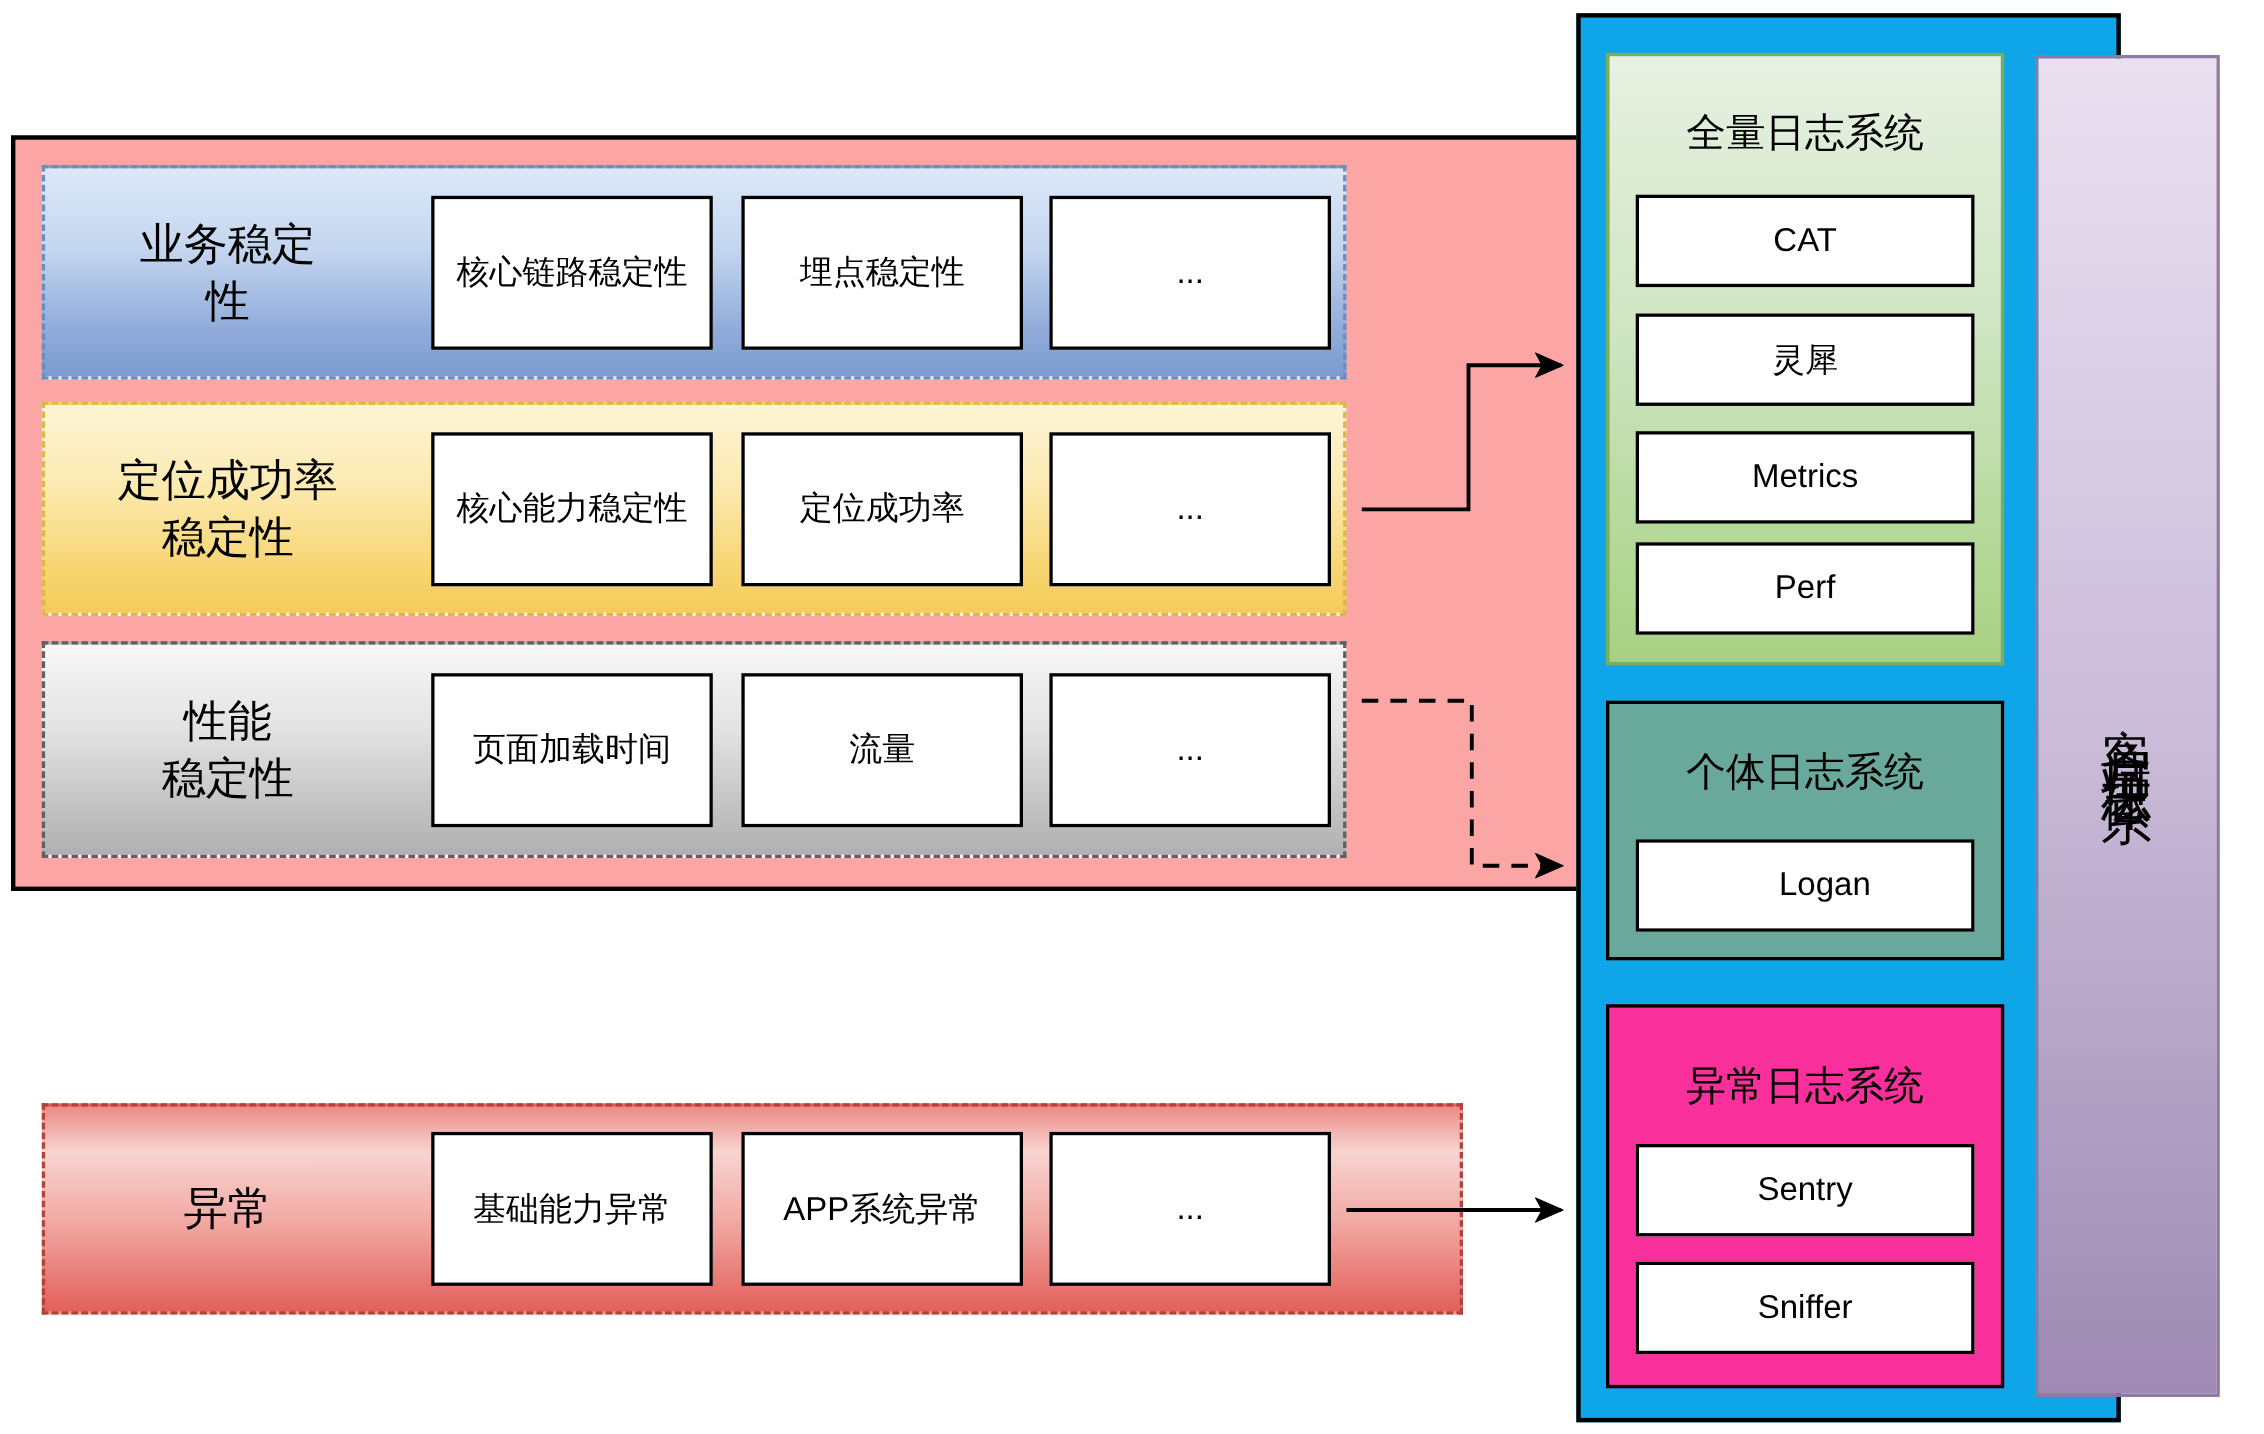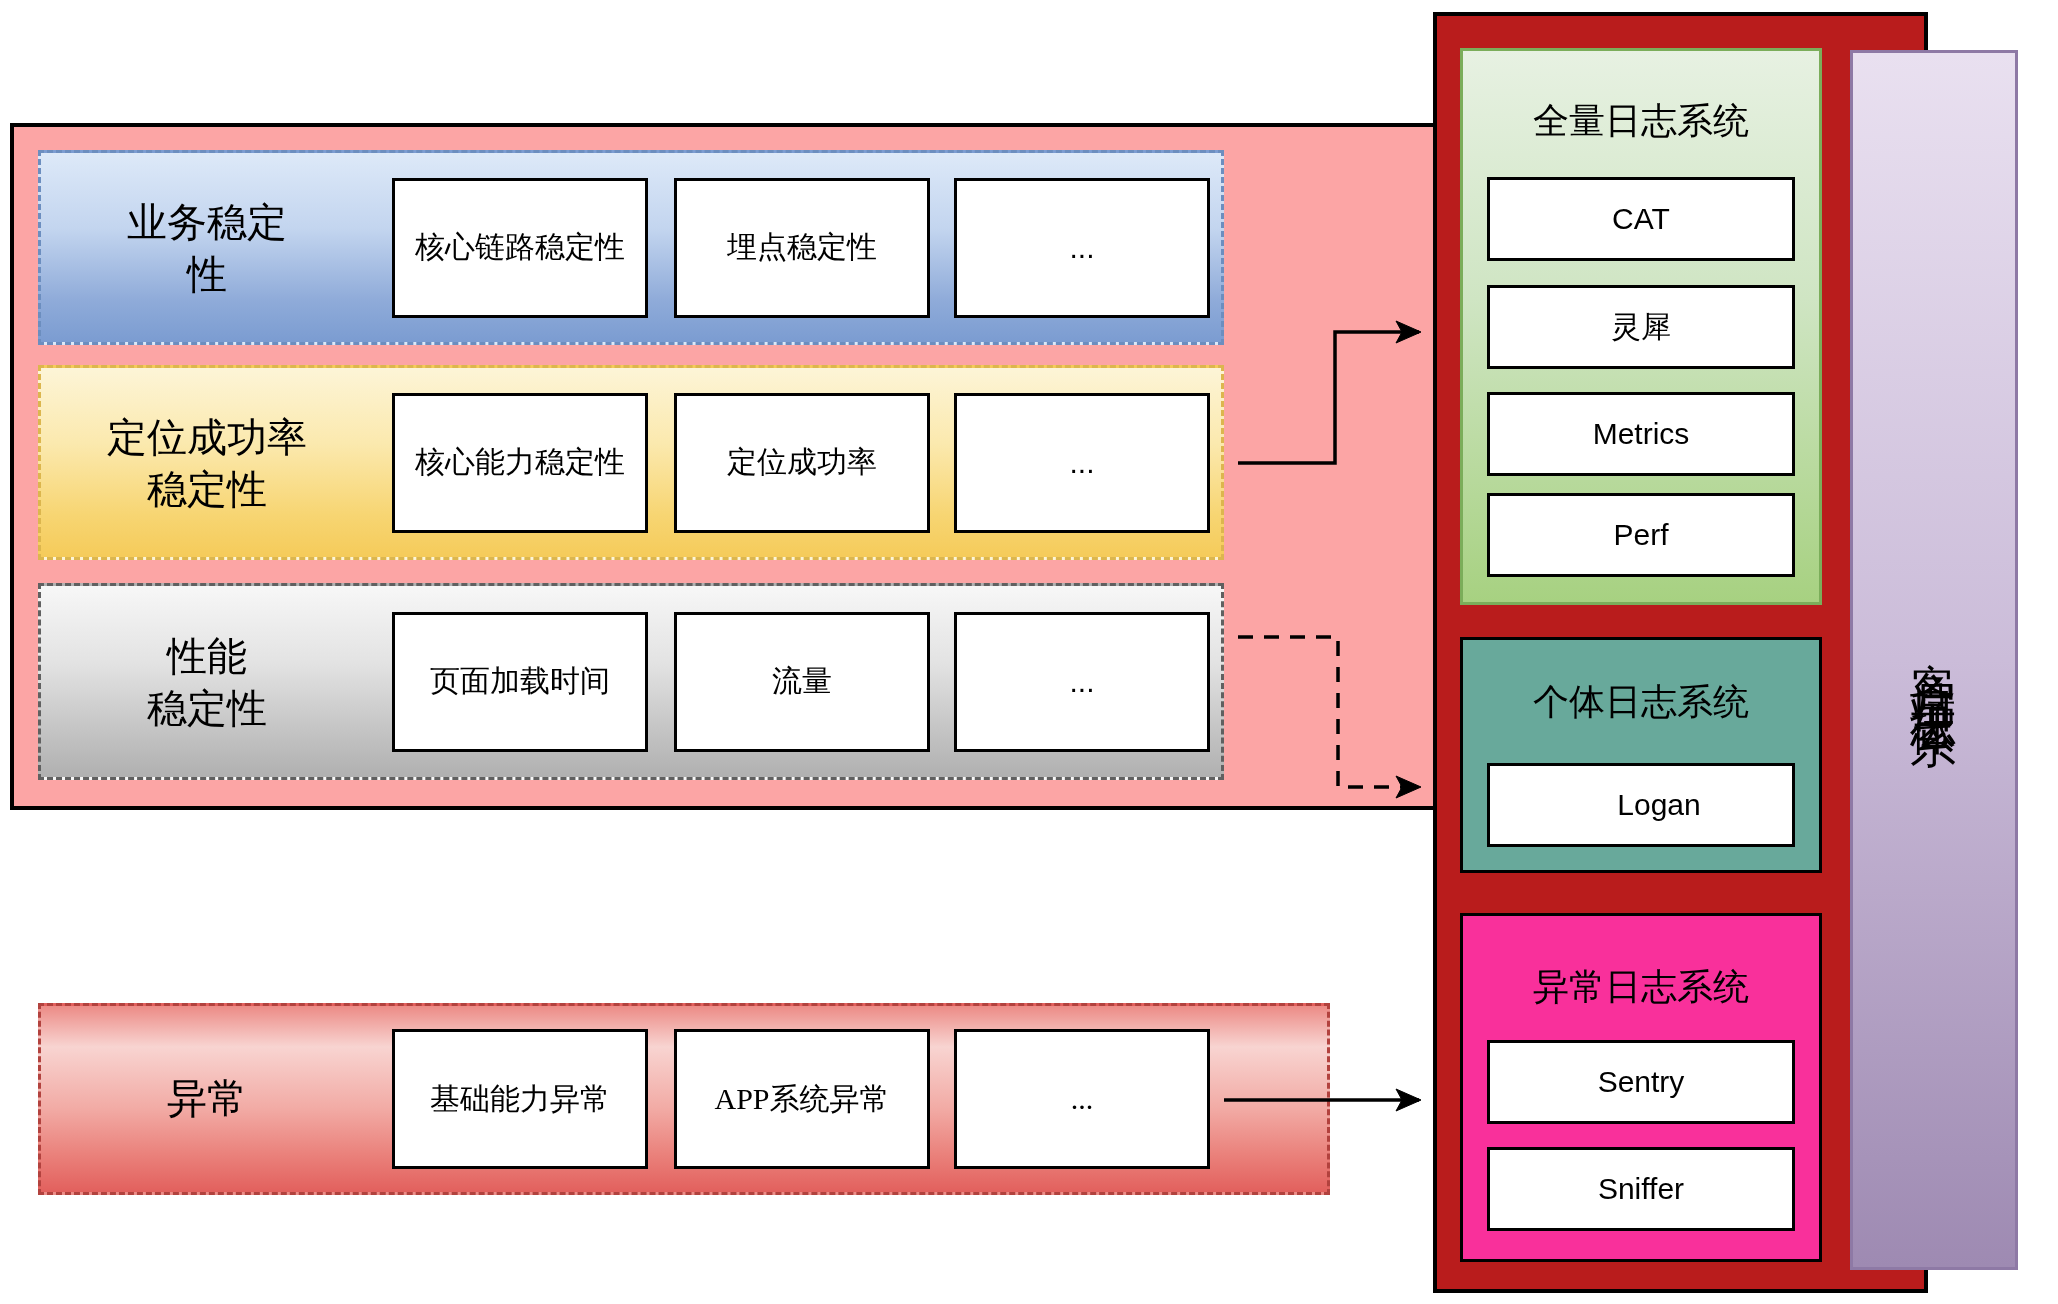--- a/index.html
+++ b/index.html
@@ -43,28 +43,27 @@
   .cell.c1 { left: 334px; width: 256px; }
   .cell.c2 { left: 616px; width: 256px; }
   .cell.c3 { left: 896px; width: 256px; }
 
   
   .row-exception {
     position: absolute; left: 38px; top: 1003px;
     width: 1292px; height: 192px;
     border: 3px dashed #b2423e;
     background: linear-gradient(180deg,#ec8b86 0%,#f8d4d1 22%,#f2aba5 55%,#ea817b 80%,#e2605d 100%);
-    font-family: Liberation Serif, serif;
   }
 
   
   .panel-right {
     position: absolute; left: 1433px; top: 12px;
     width: 495px; height: 1281px;
-    border: 4px solid #000; background: #b91c1c;
+    border: 4px solid #000; background: #0ea5e9;
   }
   .group {
     position: absolute; left: 23px; width: 362px;
   }
   .group-full {
     top: 32px; height: 557px;
     border: 3px solid #7bad5a;
     background: linear-gradient(180deg,#e7f1e2 0%,#cfe5c3 45%,#a7d181 100%);
   }
   .group-individual {

